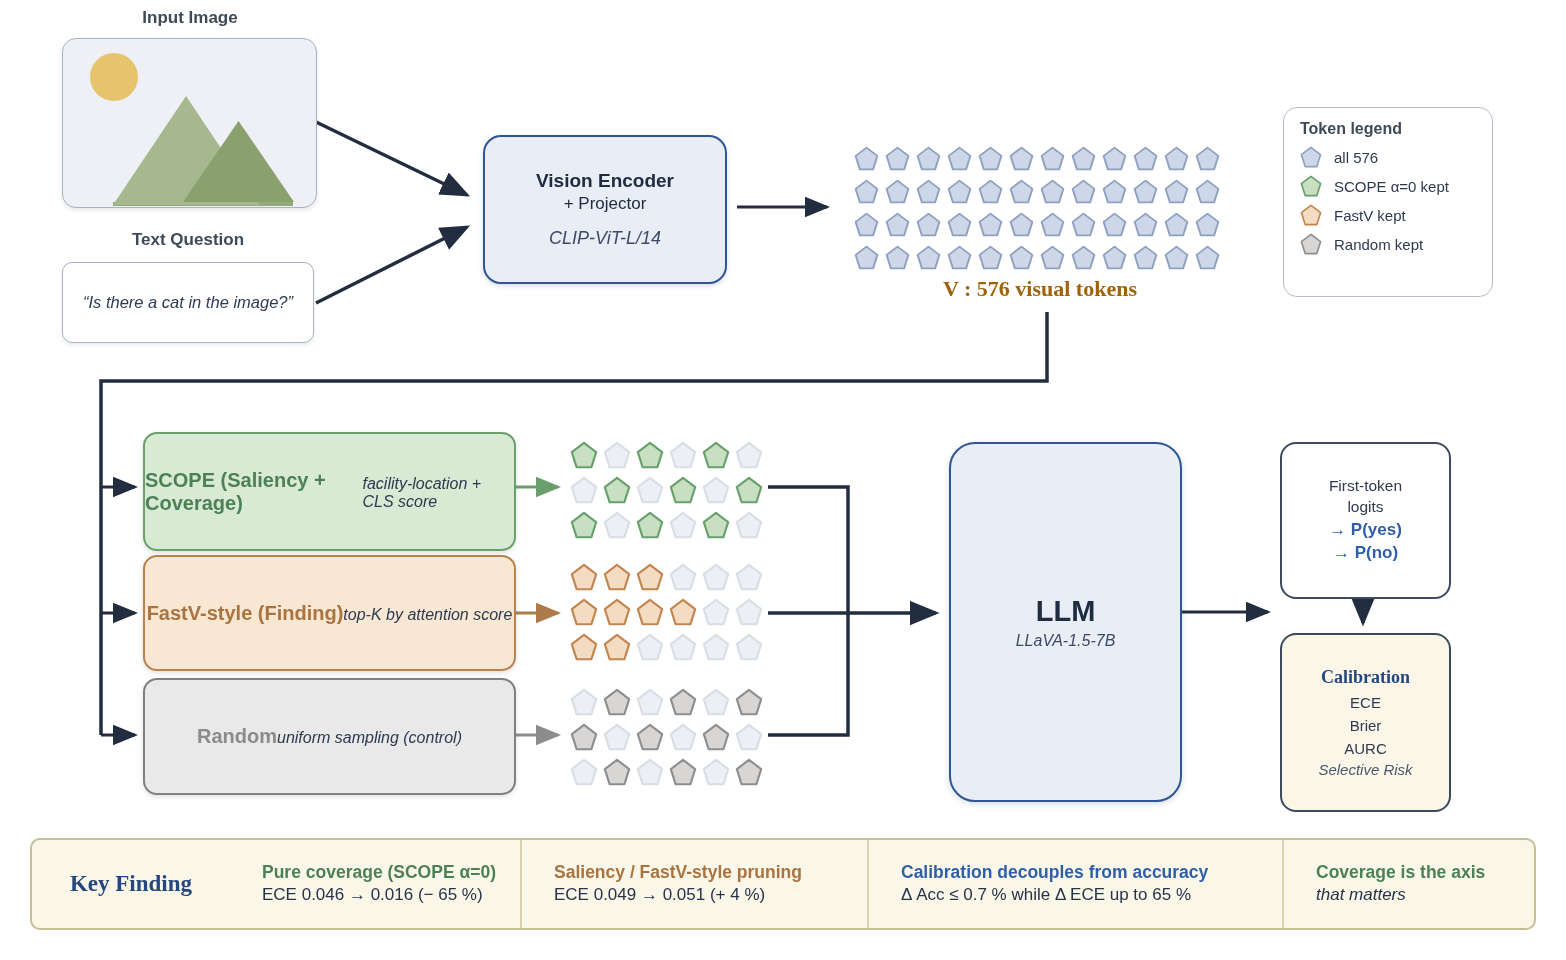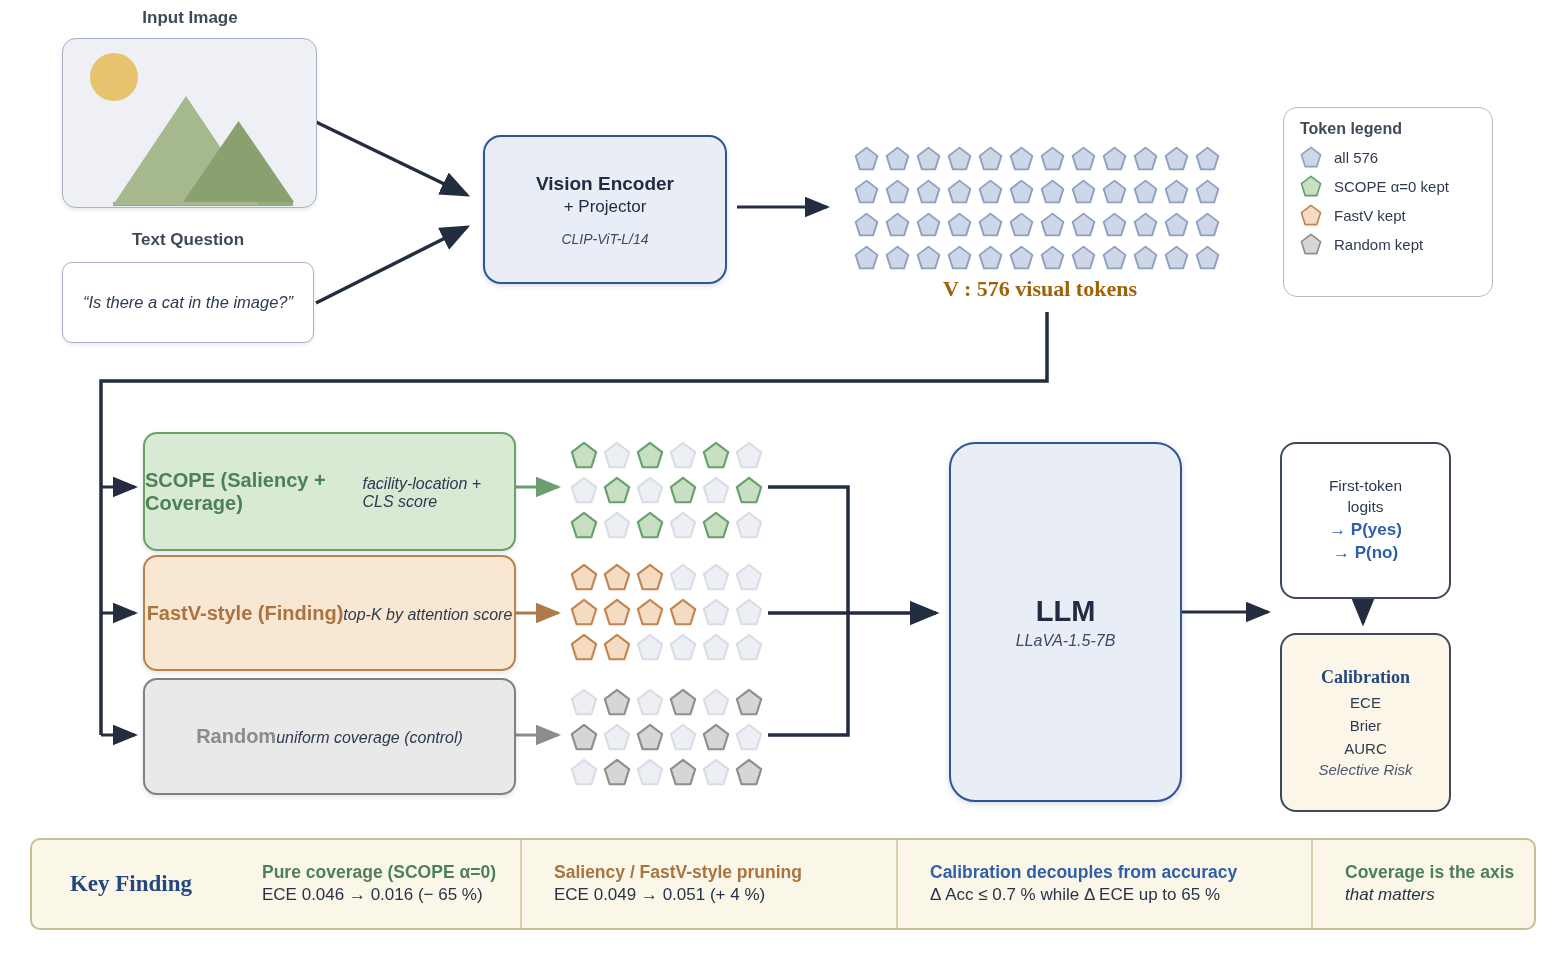--- a/index.html
+++ b/index.html
@@ -25,21 +25,21 @@
                 border:1.5px solid #a8b2c2;border-radius:10px;display:flex;align-items:center;
                 justify-content:center;text-align:center;font-style:italic;font-size:16.5px;
                 color:#2d3a50;padding:0 18px;box-sizing:border-box;
                 box-shadow:0 2px 4px rgba(80,90,110,.12);}
 
   .encoder-box{left:483px;top:135px;width:240px;height:145px;background:#e9edf5;
                border:2.5px solid #2e5694;border-radius:18px;display:flex;flex-direction:column;
                align-items:center;justify-content:center;box-shadow:0 2px 5px rgba(60,80,120,.2);}
   .enc-title{font-weight:bold;font-size:19px;color:#202c42;}
   .enc-sub{font-size:17px;color:#202c42;margin-top:2px;}
-  .enc-model{font-size:14px;font-style:italic;color:#3c4a66;margin-top:14px;text-align:right;}
+  .enc-model{font-size:18px;font-style:italic;color:#3c4a66;margin-top:14px;text-align:right;}
 
   .token-grid{left:854px;top:146px;display:grid;grid-template-columns:repeat(12,25px);
               column-gap:6px;row-gap:8px;}
   .token-caption{left:860px;top:276px;width:360px;text-align:center;
                  font-family:"Liberation Serif",serif;font-weight:bold;font-size:22px;color:#a16207;}
 
   .legend-box{left:1283px;top:107px;width:210px;height:190px;background:#ffffff;
               border:1.5px solid #b4bcc8;border-radius:14px;box-sizing:border-box;padding:10px 14px;}
   .legend-title{font-weight:bold;font-size:16px;color:#3f4a59;margin:2px 0 8px 2px;}
   .legend-row{display:flex;align-items:center;gap:12px;margin:6px 0 7px 2px;}
@@ -81,21 +81,21 @@
   .calib-note{font-size:15px;font-style:italic;color:#4a5870;margin-top:1px;}
 
   .banner{left:30px;top:838px;width:1506px;height:92px;background:#fbf7e8;
           border:2px solid #c6bf94;border-radius:10px;box-sizing:border-box;
           display:flex;align-items:stretch;}
   .kf-label{width:198px;display:flex;align-items:center;justify-content:center;
             font-family:"Liberation Serif",serif;font-weight:bold;font-size:23px;color:#24477e;}
   .kf-col{display:flex;flex-direction:column;justify-content:center;padding-left:32px;box-sizing:border-box;}
   .kf-col.divided{border-left:2px solid #d8d2ae;}
   .kf-c1{width:290px;}
-  .kf-c2{width:376px;}
+  .kf-c2{width:347px;}
   .kf-c3{width:415px;}
   .kf-c4{flex:1;}
   .kf-title{font-weight:bold;font-size:17.5px;line-height:1.3;}
   .kf-title.green{color:#4c8156;}
   .kf-title.brown{color:#a9743f;}
   .kf-title.blue{color:#2e5fa8;}
   .kf-detail{font-size:17px;color:#27334a;line-height:1.35;}
   .kf-detail.italic{font-style:italic;}
 </style>
 </head>
@@ -336,21 +336,21 @@
   <div class="abs method-box mb-scope">
     <div class="mb-title">SCOPE (Saliency + Coverage)</div>
     <div class="mb-sub">facility-location + CLS score</div>
   </div>
   <div class="abs method-box mb-fastv">
     <div class="mb-title">FastV-style (Finding)</div>
     <div class="mb-sub">top-K by attention score</div>
   </div>
   <div class="abs method-box mb-random">
     <div class="mb-title">Random</div>
-    <div class="mb-sub">uniform coverage (control)</div>
+    <div class="mb-sub">uniform sampling (control)</div>
   </div>
 
   <div class="abs mini-grid mg-scope" id="grid-scope">
       <svg width="28" height="28" viewBox="0 0 20 20">
         <polygon points="10,1.3 18.7,7.9 15.3,18.7 4.7,18.7 1.3,7.9" fill="#c8dfc2" stroke="#67a06c" stroke-width="1.5" stroke-linejoin="round"></polygon>
       </svg>
       <svg width="28" height="28" viewBox="0 0 20 20">
         <polygon points="10,1.3 18.7,7.9 15.3,18.7 4.7,18.7 1.3,7.9" fill="#edeff5" stroke="#d9dde6" stroke-width="1.5" stroke-linejoin="round"></polygon>
       </svg>
       <svg width="28" height="28" viewBox="0 0 20 20">

